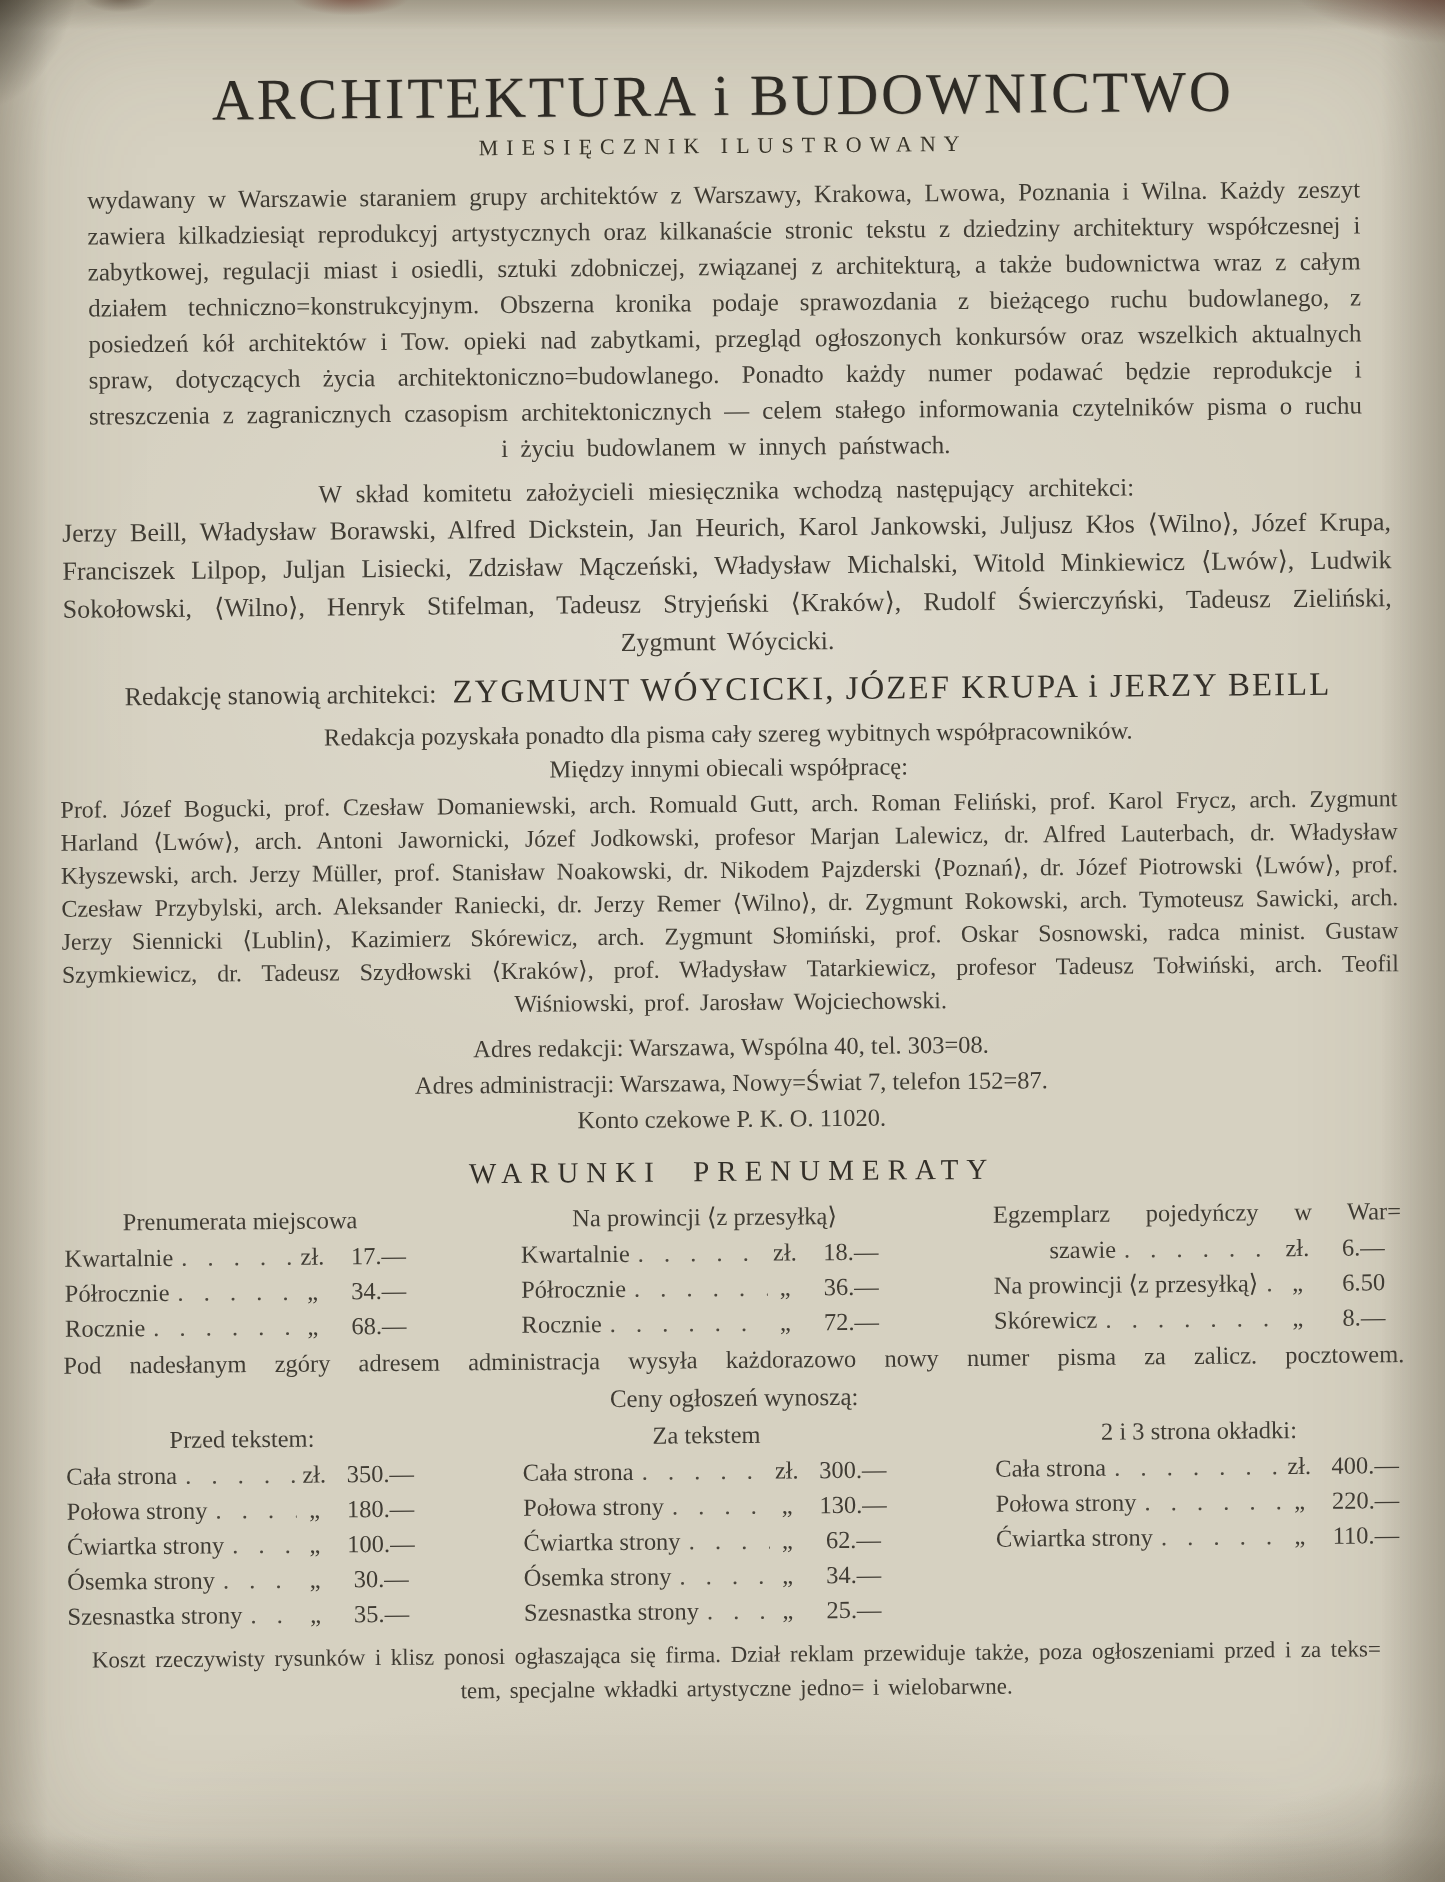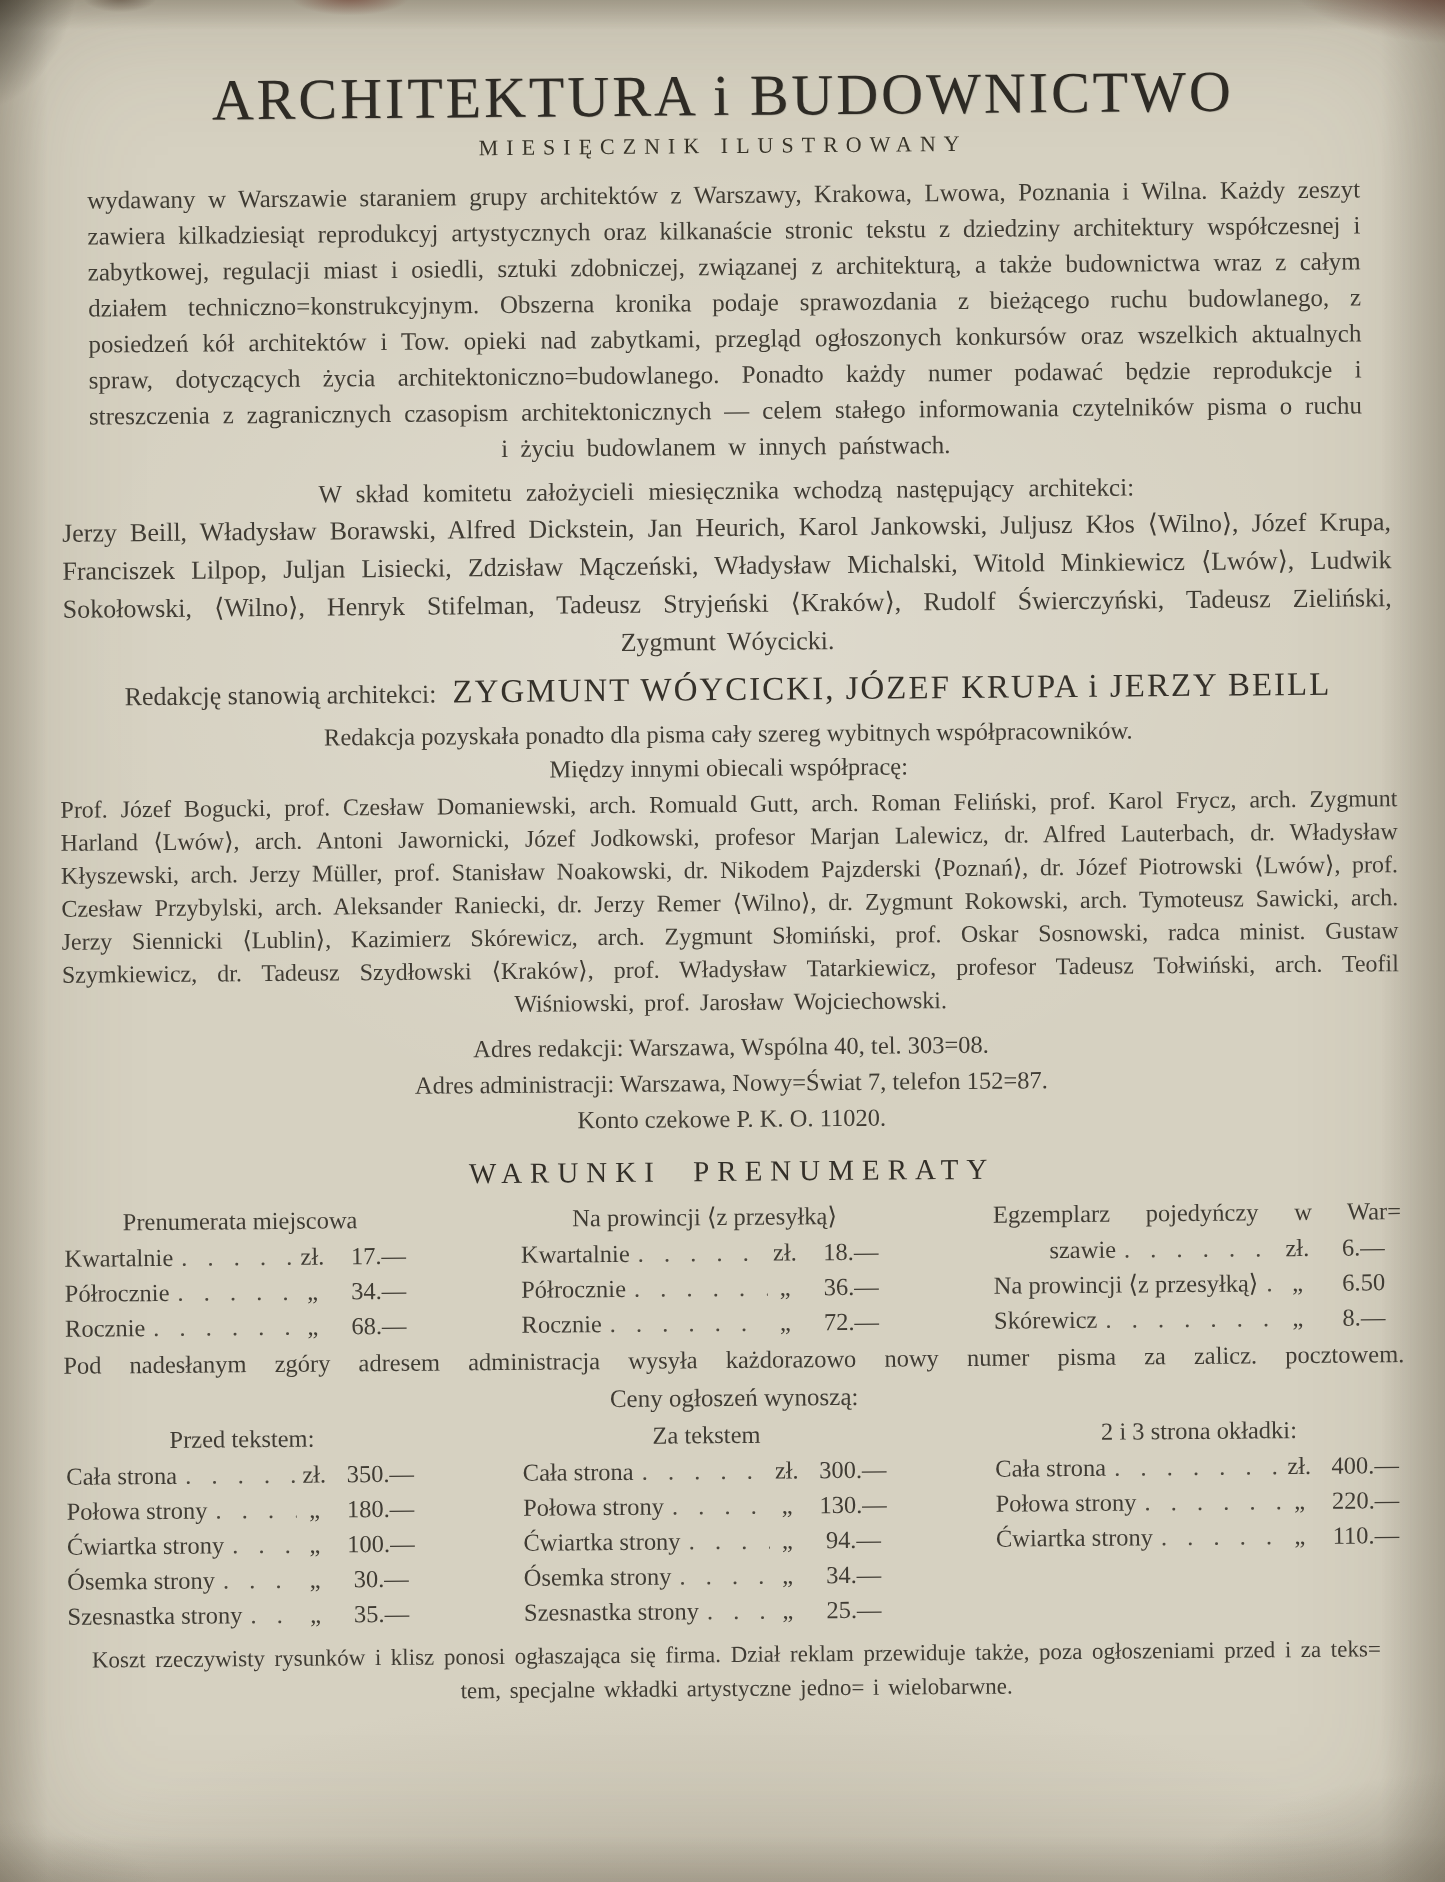--- a/index.html
+++ b/index.html
@@ -239,21 +239,21 @@
           <div class="price-row">
             <span class="pr-label">Połowa strony</span>
             <span class="pr-dots">. . . . . . . . . . . . . . . . . . . .</span>
             <span class="pr-cur">„</span>
             <span class="pr-val">130.—</span>
           </div>
           <div class="price-row">
             <span class="pr-label">Ćwiartka strony</span>
             <span class="pr-dots">. . . . . . . . . . . . . . . . . . . .</span>
             <span class="pr-cur">„</span>
-            <span class="pr-val">94.—</span>
+            <span class="pr-val">62.—</span>
           </div>
           <div class="price-row">
             <span class="pr-label">Ósemka strony</span>
             <span class="pr-dots">. . . . . . . . . . . . . . . . . . . .</span>
             <span class="pr-cur">„</span>
             <span class="pr-val">34.—</span>
           </div>
           <div class="price-row">
             <span class="pr-label">Szesnastka strony</span>
             <span class="pr-dots">. . . . . . . . . . . . . . . . . . . .</span>

